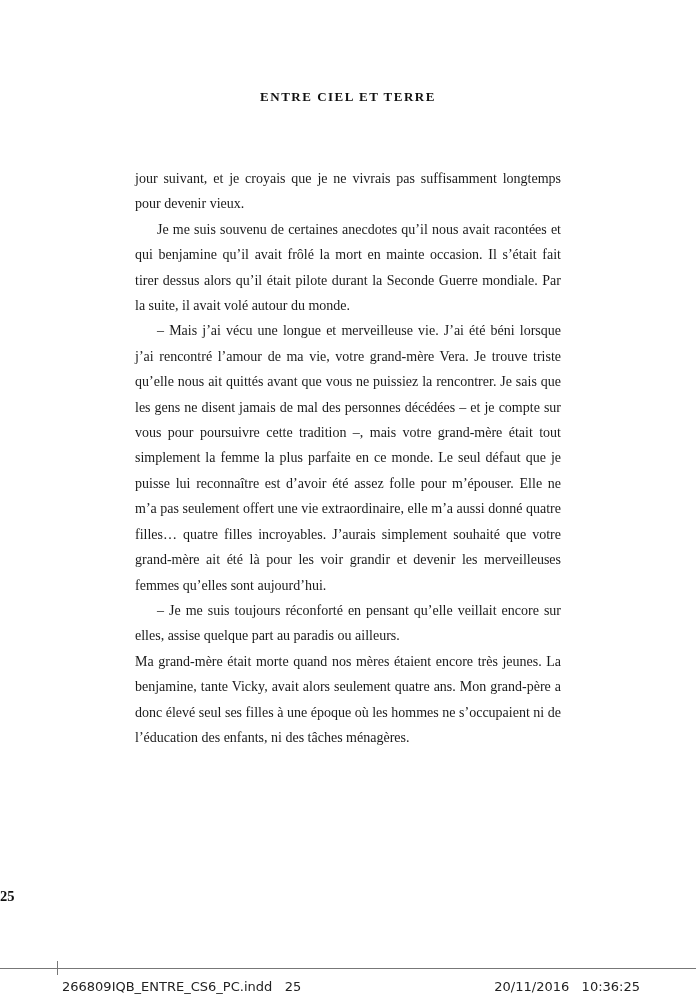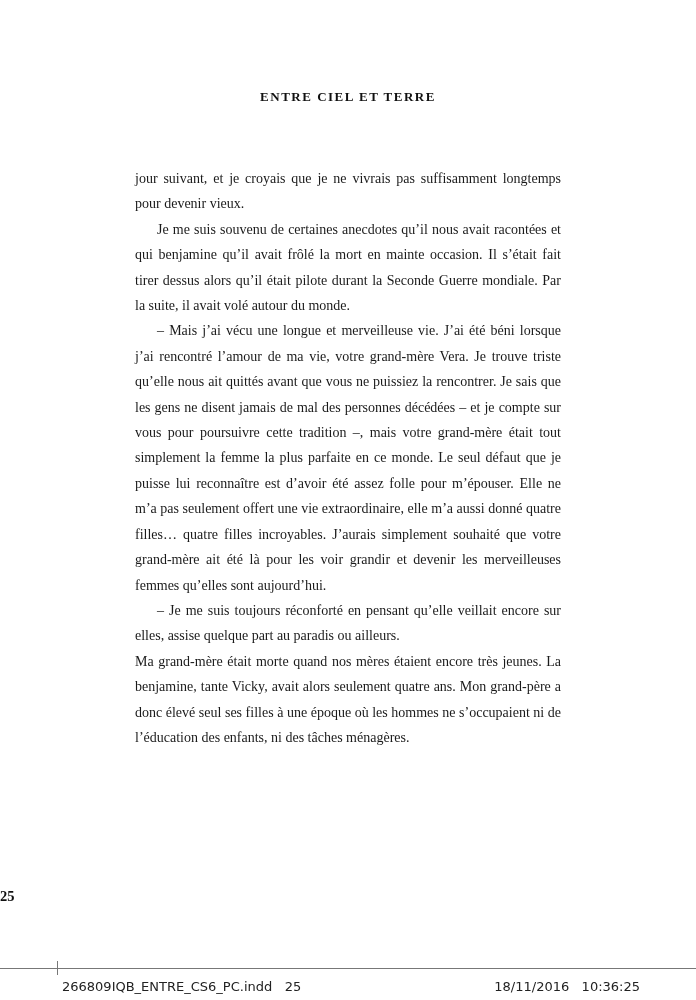--- a/index.html
+++ b/index.html
@@ -97,16 +97,16 @@
     <p class="para">Ma grand-mère était morte quand nos mères étaient encore très jeunes. La benjamine, tante Vicky, avait alors seulement quatre ans. Mon grand-père a donc élevé seul ses filles à une époque où les hommes ne s’occupaient ni de l’éducation des enfants, ni des tâches ménagères.</p>
   </div>
 
   <div class="folio">25</div>
 
   <div class="footer-rule"></div>
   <div class="footer-tick"></div>
 
   <div class="footer">
     <span class="footer-left">266809IQB_ENTRE_CS6_PC.indd   25</span>
-    <span class="footer-right">18/11/2016   10:36:25</span>
+    <span class="footer-right">20/11/2016   10:36:25</span>
   </div>
 
 </div>
 
 </body></html>

